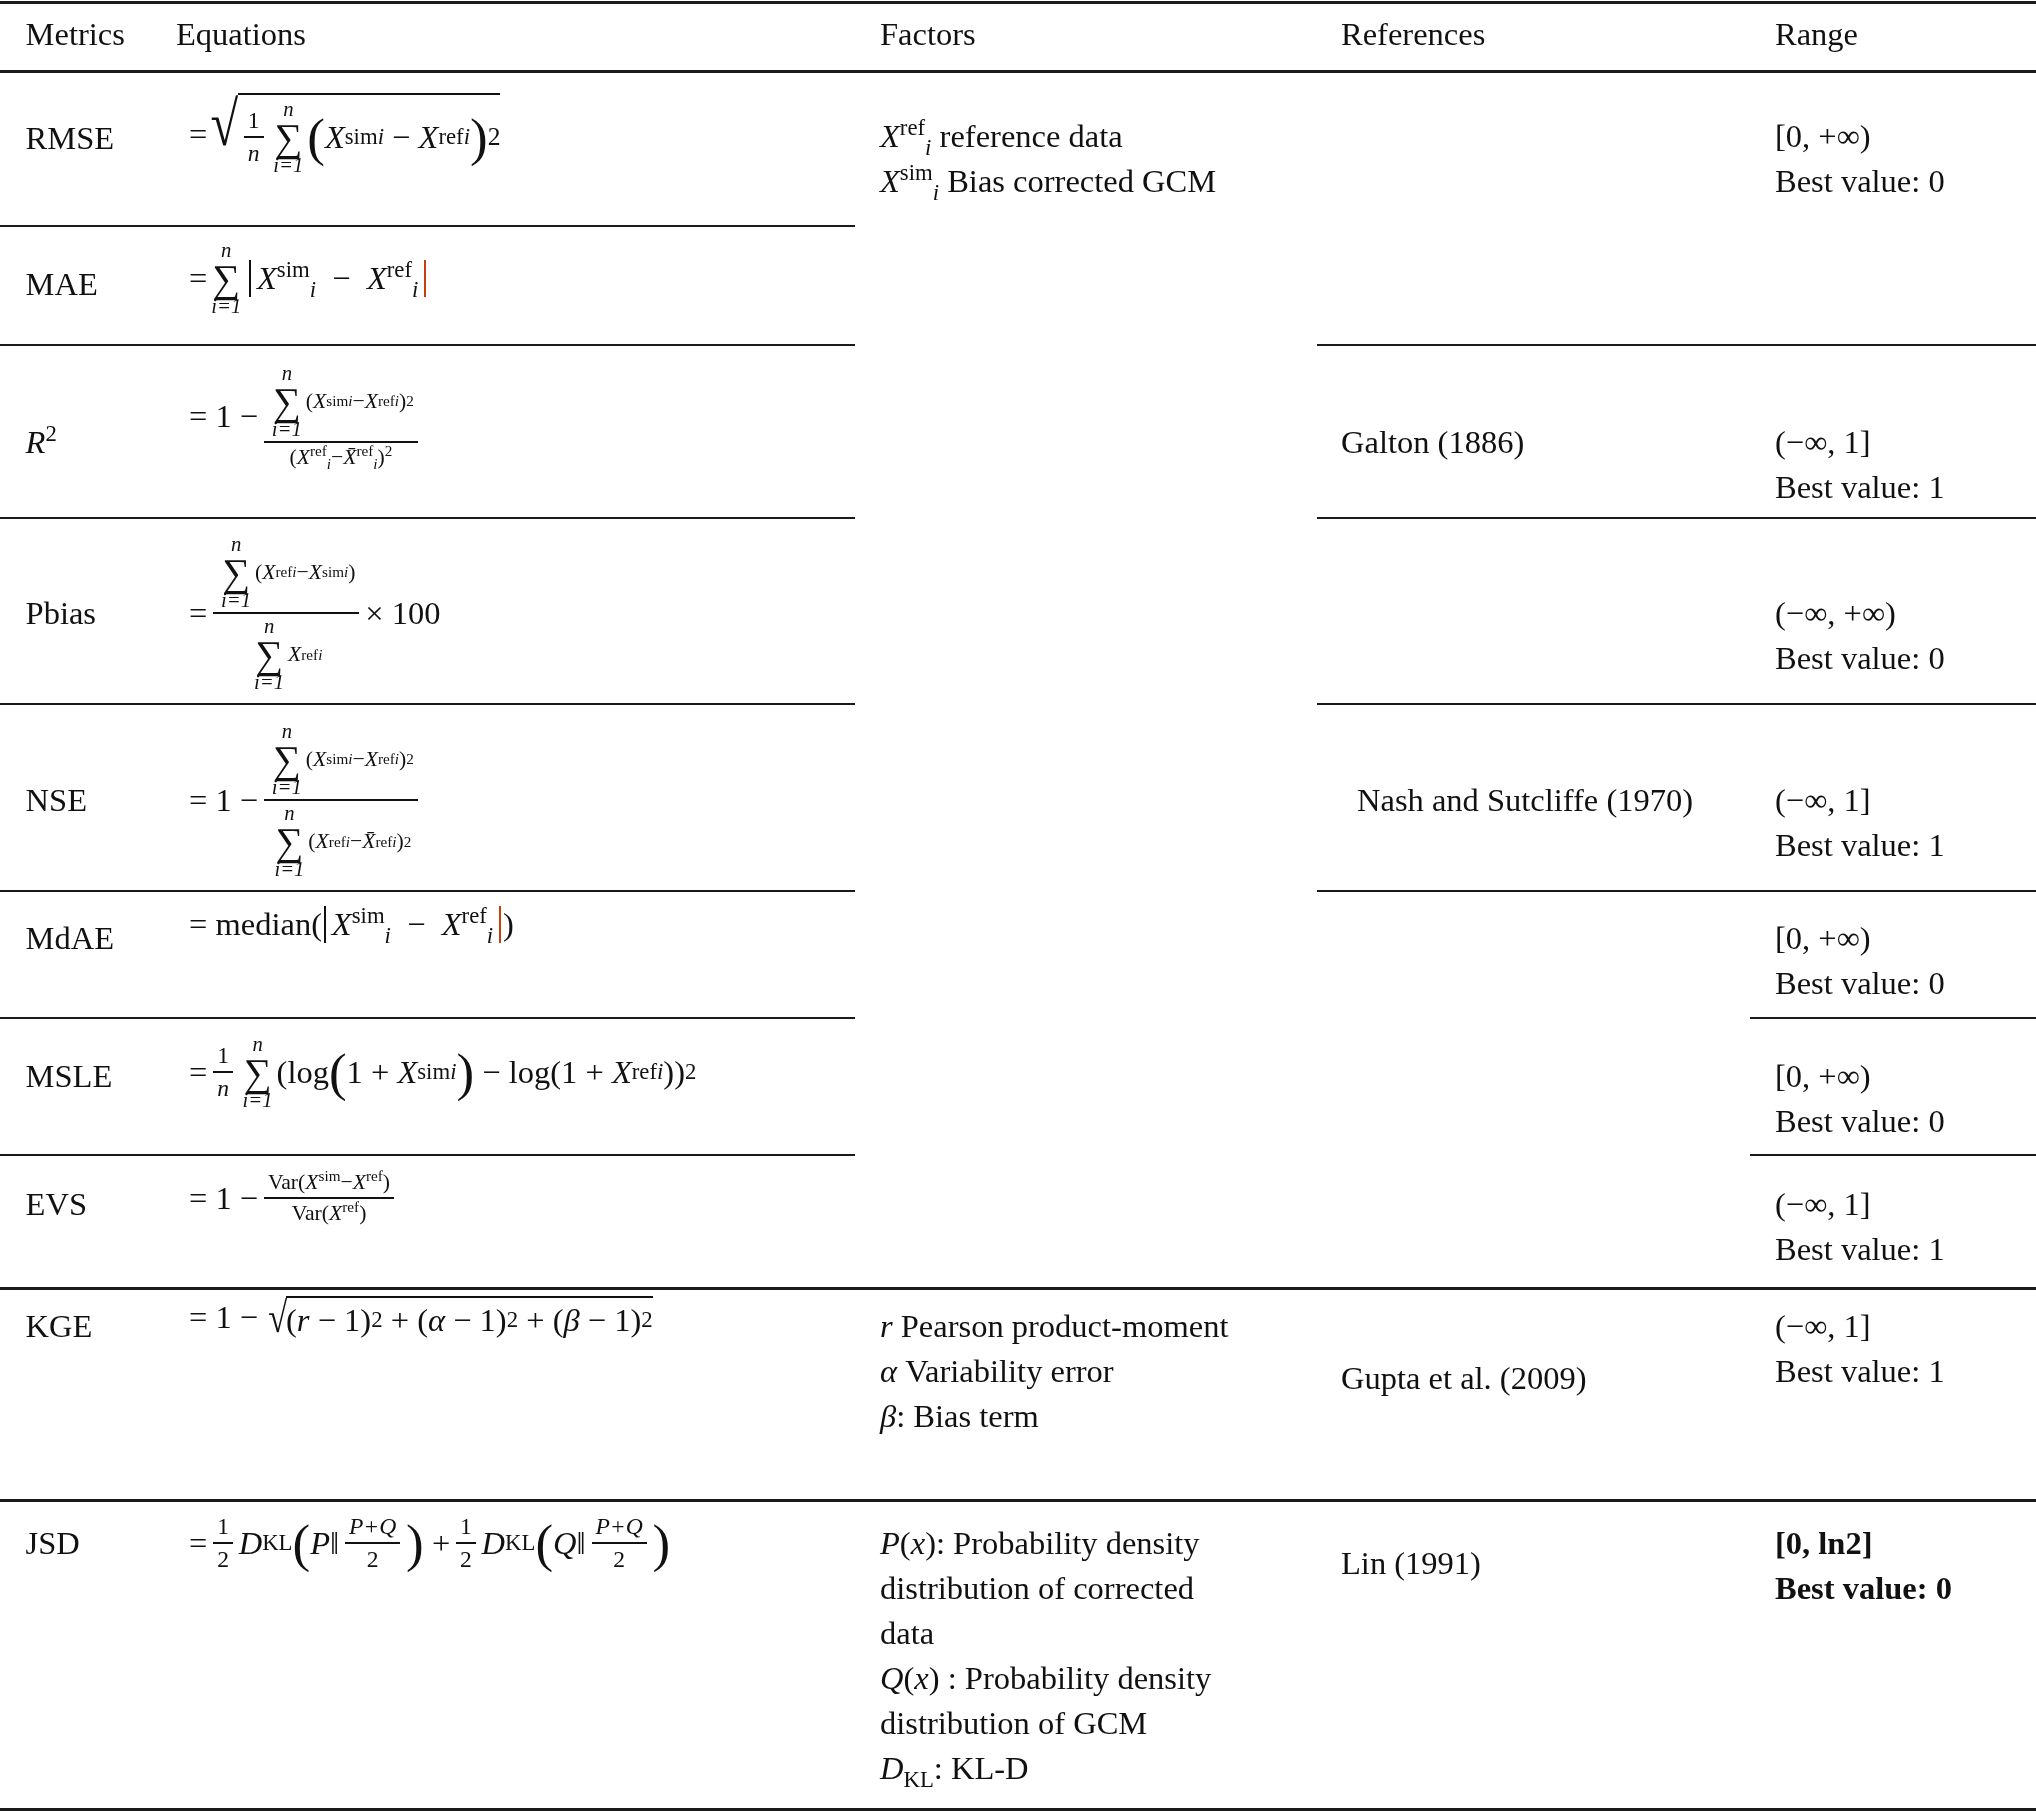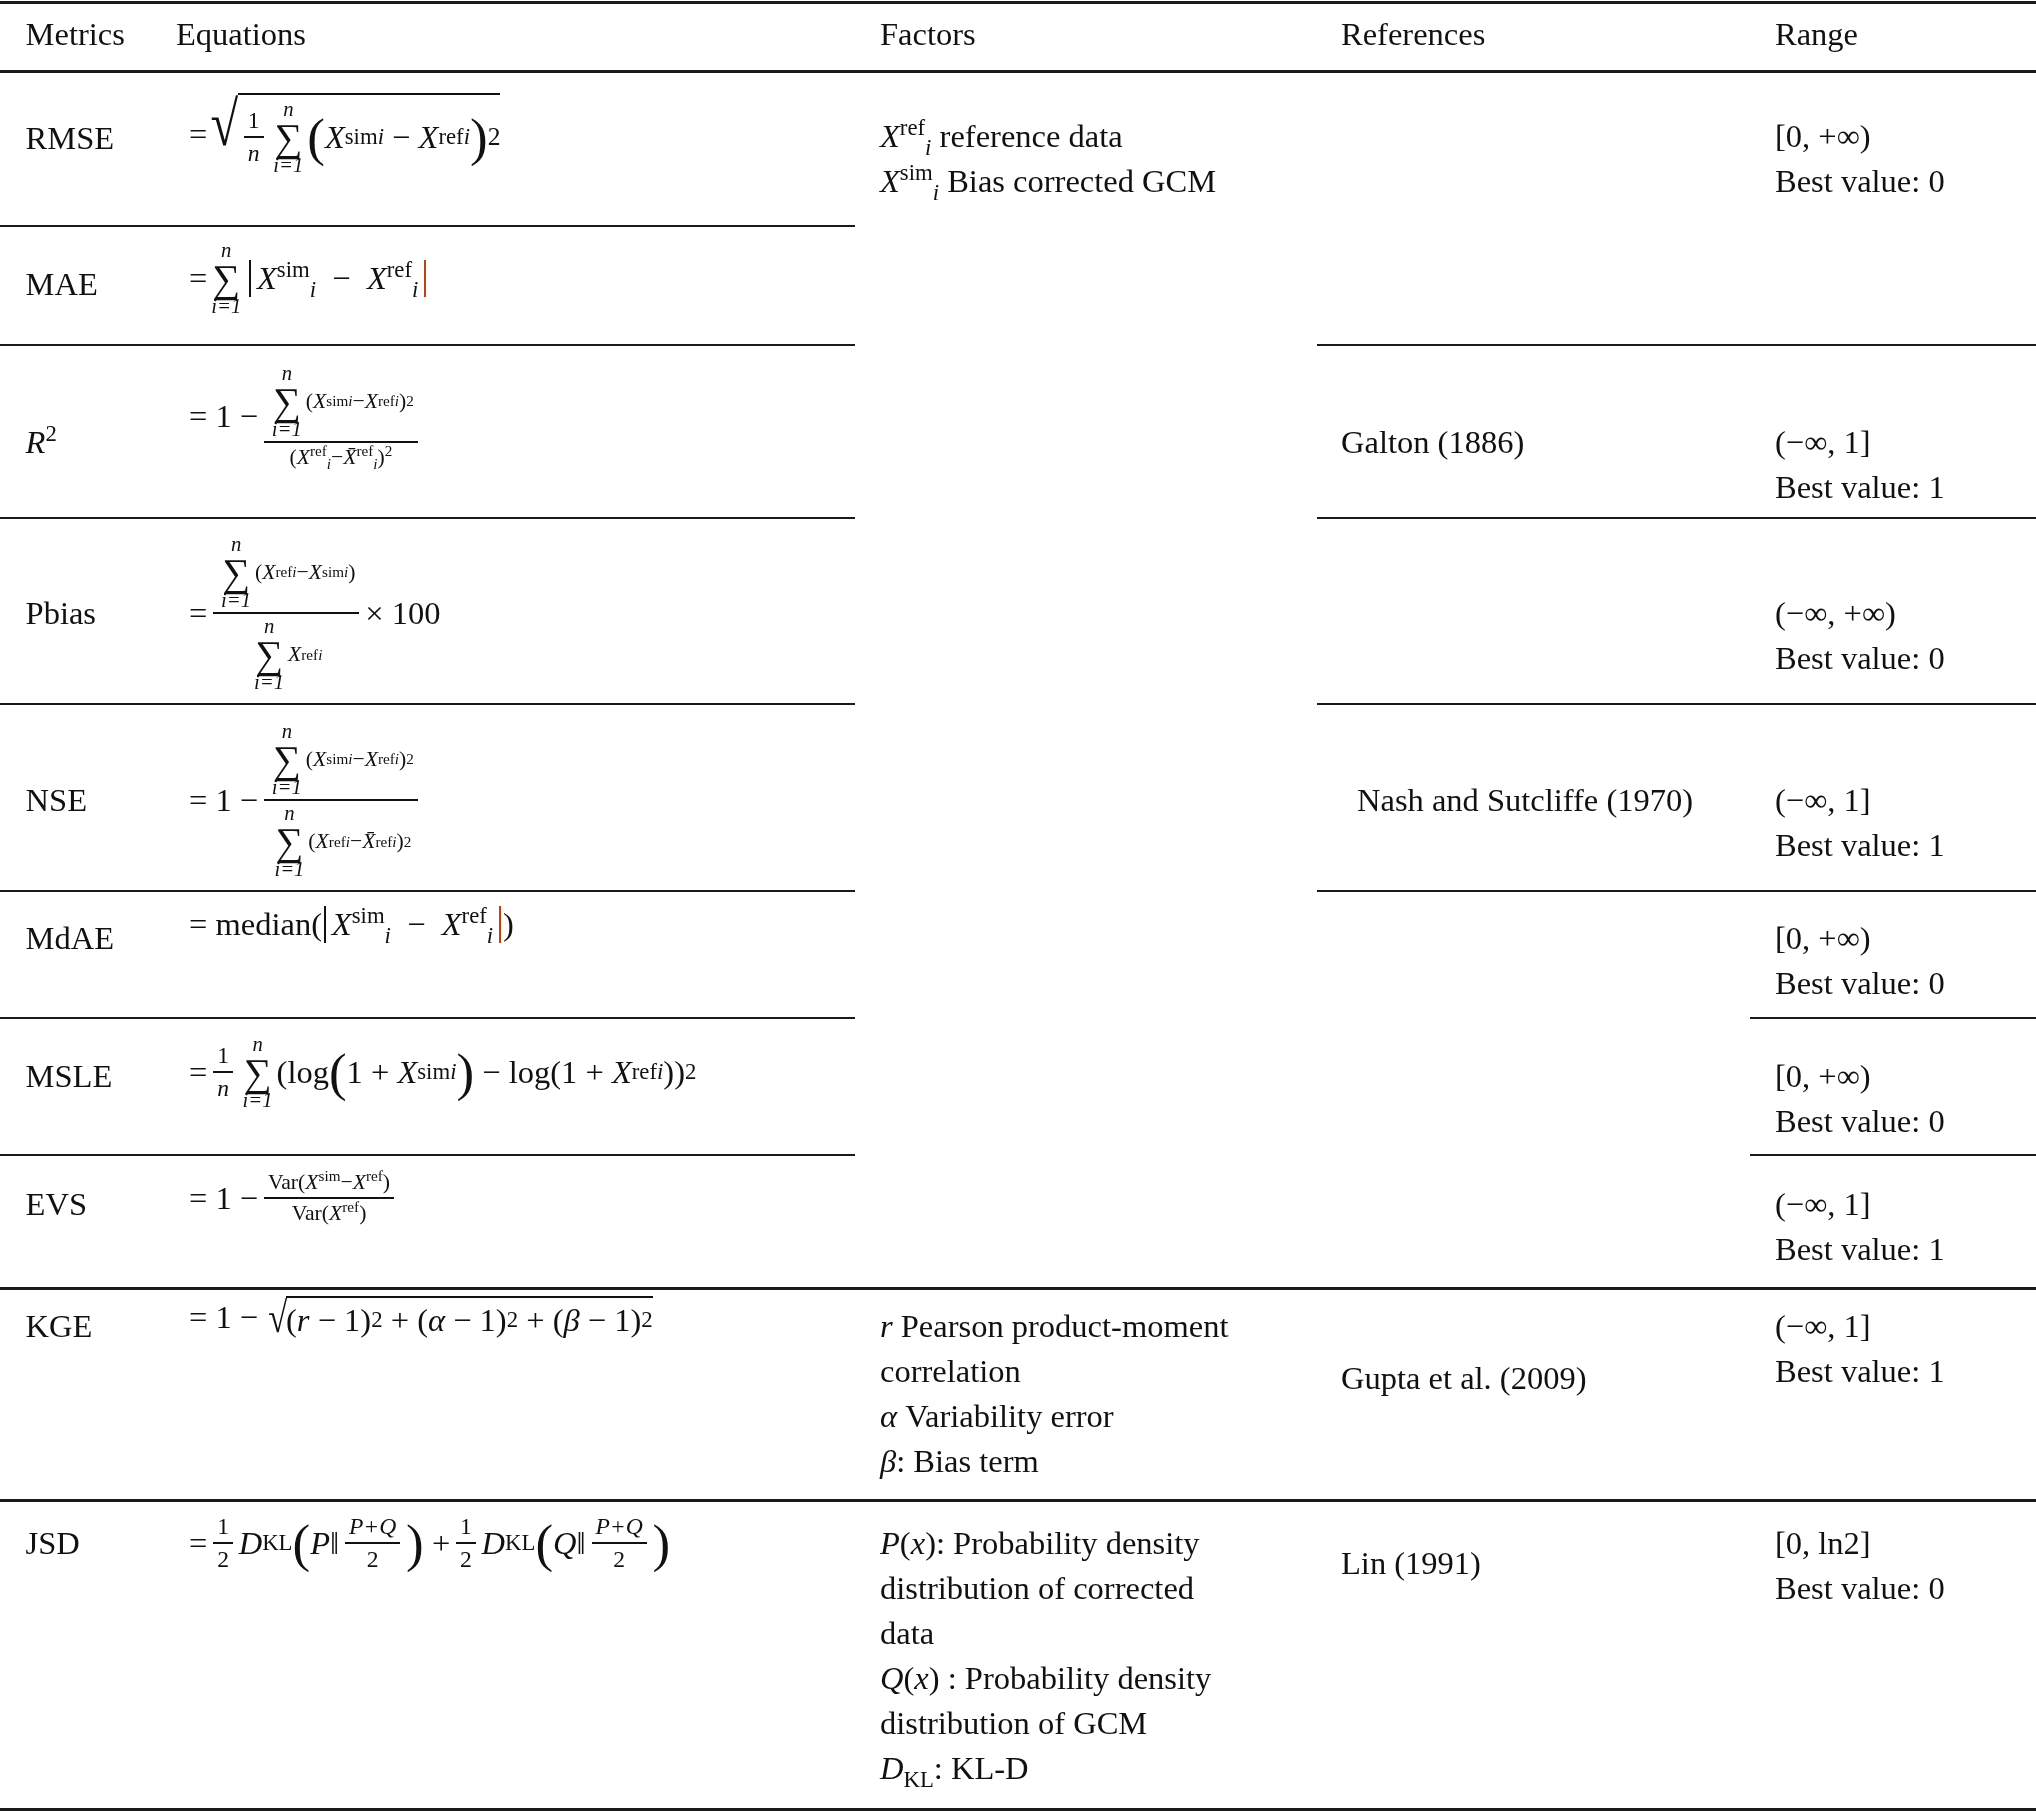--- a/index.html
+++ b/index.html
@@ -236,21 +236,20 @@
 <div class="t" style="left:25.6px;top:1304px;">KGE</div>
 <div class="eq" style="left:189px;top:1296px;">
   <span>=</span>&nbsp;<span>1</span>&nbsp;<span>−</span>&nbsp;
   <span class="sqrt">
     <span class="rad" style="font-size:43px;">√</span>
     <span class="body">(<span class="i">r</span>&nbsp;−&nbsp;1)<sup>2</sup>&nbsp;+&nbsp;(<span class="i">α</span>&nbsp;−&nbsp;1)<sup>2</sup>&nbsp;+&nbsp;(<span class="i">β</span>&nbsp;−&nbsp;1)<sup>2</sup></span>
   </span>
 </div>
 <div class="cell-lines" style="left:880px;top:1304px;">
   <div><span class="i">r</span> Pearson product-moment</div>
-  <div>correlation</div>
   <div><span class="i">α</span> Variability error</div>
   <div><span class="i">β</span>: Bias term</div>
 </div>
 <div class="t" style="left:1341px;top:1356px;">Gupta et al. (2009)</div>
 <div class="cell-lines" style="left:1775px;top:1304px;">
   <div>(−∞, 1]</div>
   <div>Best value: 1</div>
 </div>
 
 <div class="t" style="left:25.6px;top:1521px;">JSD</div>
@@ -280,17 +279,17 @@
 </div>
 <div class="cell-lines" style="left:880px;top:1521px;">
   <div><span class="i">P</span>(<span class="i">x</span>): Probability density</div>
   <div>distribution of corrected</div>
   <div>data</div>
   <div><span class="i">Q</span>(<span class="i">x</span>) : Probability density</div>
   <div>distribution of GCM</div>
   <div><span class="i">D</span><sub>KL</sub>: KL-D</div>
 </div>
 <div class="t" style="left:1341px;top:1521px;margin-top:20px;">Lin (1991)</div>
-<div class="cell-lines" style="left:1775px;top:1521px;">
+<div class="cell-lines" style="left:1775px;top:1521px;font-weight:bold;">
   <div>[0, ln2]</div>
   <div>Best value: 0</div>
 </div>
 
 
 </body></html>

